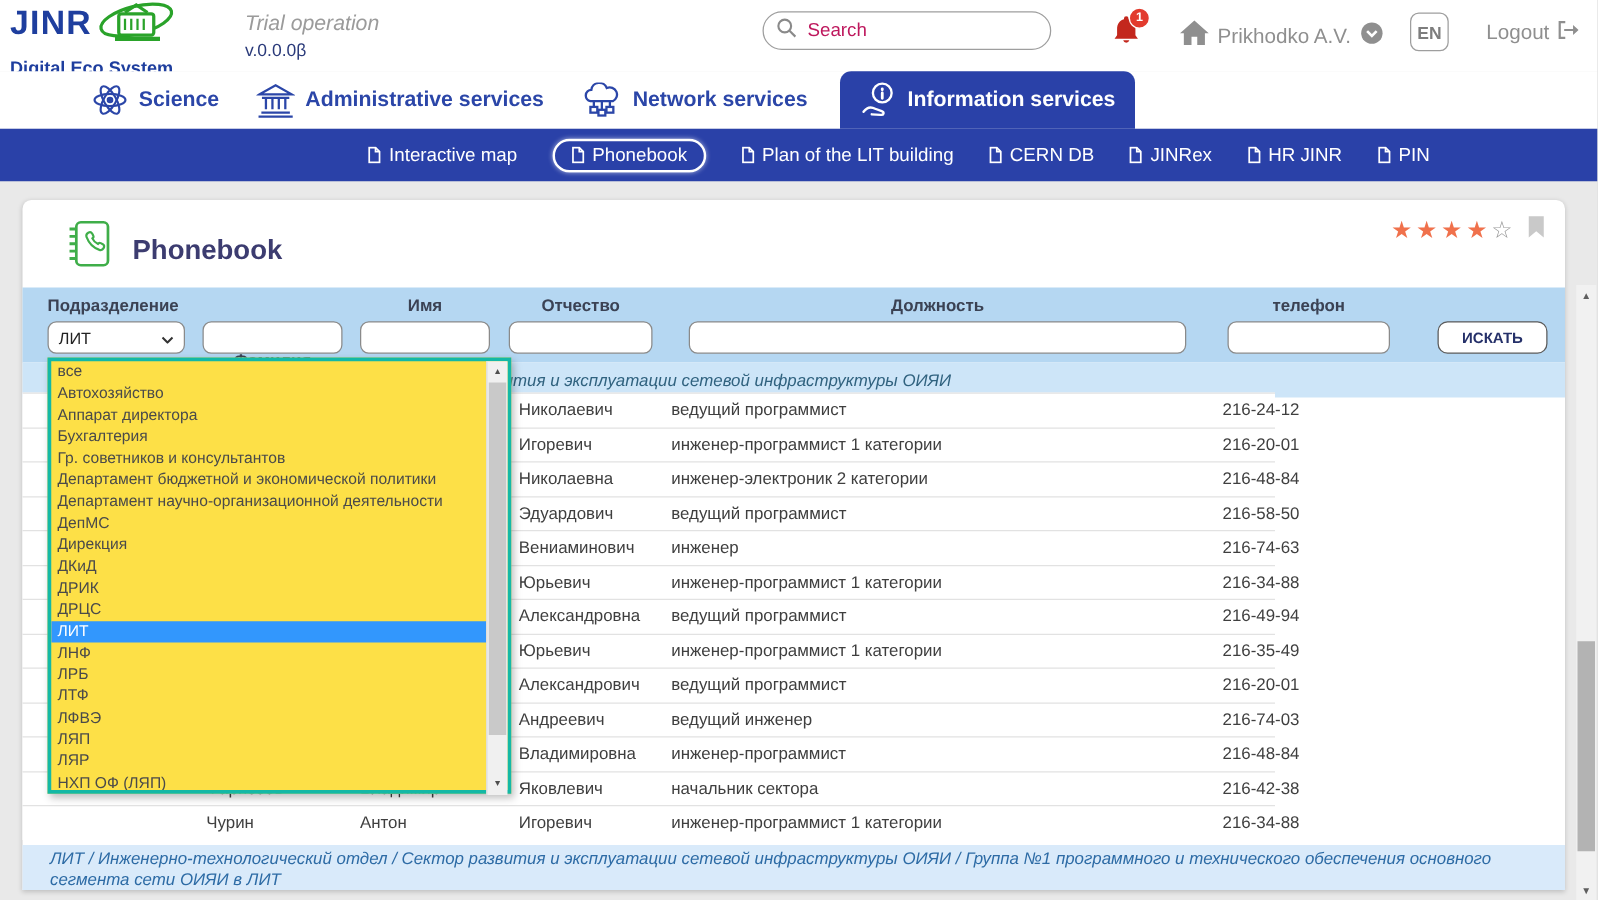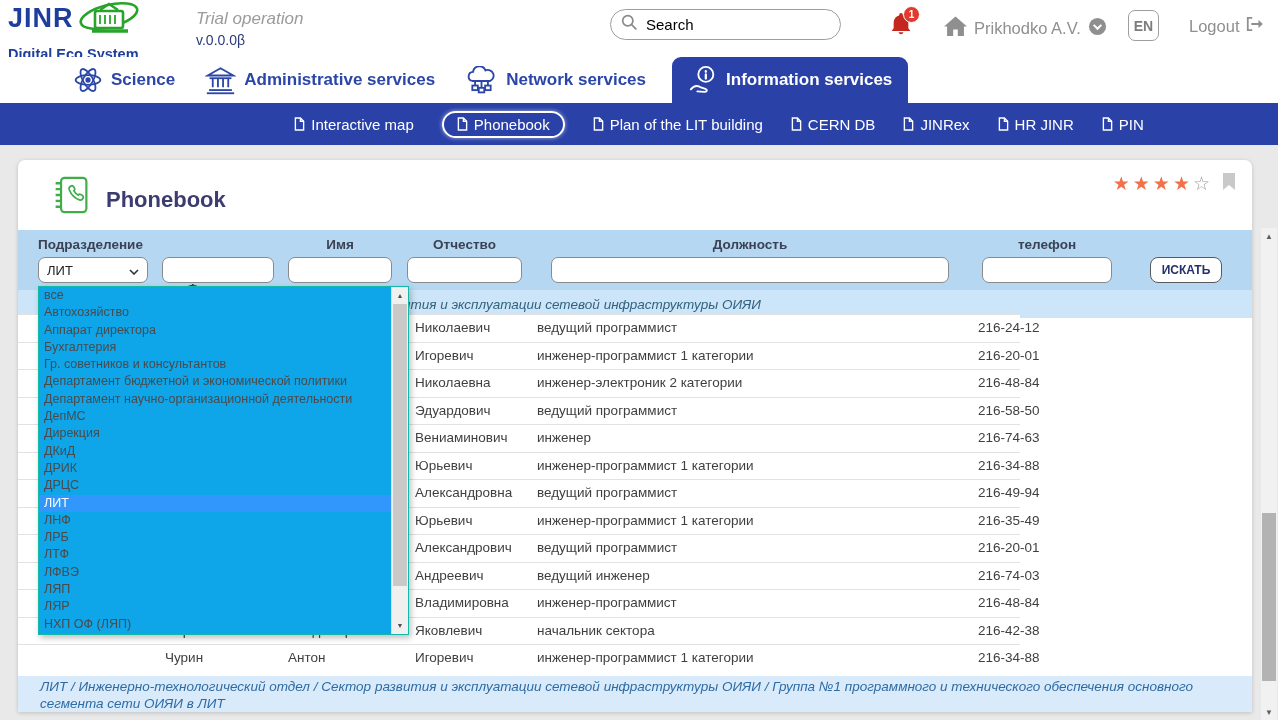--- a/index.html
+++ b/index.html
@@ -10,21 +10,21 @@
   .topbar { position:absolute; left:0; top:0; width:1278px; height:57px; background:#fff; }
   .logo { position:absolute; left:8px; top:3px; cursor:pointer; }
   .logo-row { display:flex; align-items:flex-start; }
   .logo-jinr { font-size:27px; font-weight:bold; color:#1e3e9e; letter-spacing:1px; line-height:30px; }
   .logo-art { margin-left:2px; margin-top:-2px; }
   .logo-sub { font-size:14.5px; font-weight:bold; color:#1e3e9e; margin-top:1px; }
   .trial { position:absolute; left:196px; top:9px; }
   .trial-1 { font-style:italic; font-size:17px; color:#9b9b9b; }
   .trial-2 { font-size:14px; font-weight:normal; color:#2a3a7a; margin-top:3px; }
   .search { position:absolute; left:610px; top:9px; width:231px; height:31px; border:1.5px solid #9e9e9e; border-radius:16px; display:flex; align-items:center; padding-left:10px; background:#fff; cursor:text; }
-  .search .ph { margin-left:8px; font-size:15px; color:#000000; }
+  .search .ph { margin-left:8px; font-size:15px; color:#be185d; }
   .bell { position:absolute; left:890px; top:12px; cursor:pointer; }
   .badge { position:absolute; left:903px; top:6px; width:17px; height:17px; border-radius:50%; background:#e23b2e; border:1.5px solid #fff; color:#fff; font-size:10px; font-weight:bold; display:flex; align-items:center; justify-content:center; }
   .homebtn { position:absolute; left:943px; top:15px; cursor:pointer; }
   .user { position:absolute; left:974px; top:17px; display:flex; align-items:center; gap:7px; cursor:pointer; }
   .user span { font-size:16.5px; color:#8f8f8f; }
   .lang { position:absolute; left:1128px; top:10px; width:31px; height:31px; border:1.5px solid #9e9e9e; border-radius:7px; display:flex; align-items:center; justify-content:center; font-size:14px; font-weight:bold; color:#7d7d7d; cursor:pointer; }
   .logout { position:absolute; left:1189px; top:16px; display:flex; align-items:center; gap:6px; cursor:pointer; }
   .logout span { font-size:16.5px; color:#8f8f8f; }
 
   
@@ -47,37 +47,37 @@
   .star.filled { color:#f0714c; }
   .star.empty { color:#9a9a9a; }
   .bookmark { margin-left:9px; }
 
   
   .filters { position:absolute; left:0; top:70px; width:1234px; height:60px; background:#b5d7f2; }
   .flabel { position:absolute; top:7px; font-size:13.5px; font-weight:bold; color:#3b4254; text-align:center; }
   .fctl { position:absolute; top:27px; height:26px; background:#fff; border:1px solid #8a8a8a; border-radius:7px; font-size:13px; color:#222; }
   .select { display:flex; align-items:center; justify-content:space-between; padding:0 8px; cursor:pointer; }
   .finput { padding:0 7px; outline:none; }
-  .searchbtn { position:absolute; left:1132px; top:27px; width:72px; height:26px; background:#fff; border:1.5px solid #5a5a5a; border-radius:8px; font-size:12px; font-weight:bold; color:#253069; cursor:pointer; font-family:inherit; }
+  .searchbtn { position:absolute; left:1132px; top:27px; width:88px; height:26px; background:#fff; border:1.5px solid #5a5a5a; border-radius:8px; font-size:12px; font-weight:bold; color:#253069; cursor:pointer; font-family:inherit; }
 
   
   .grouphead { position:absolute; left:0; top:130px; width:1234px; height:28px; background:#cde5f8; font-style:italic; font-size:13.5px; color:#30627f; display:flex; align-items:center; padding-left:22px; }
   .rows { position:absolute; left:0; top:154px; width:1002px; }
   .trow { position:relative; height:27.5px; border-top:1px solid #e2e2e2; background:#fff; cursor:pointer; }
   .trow span { position:absolute; top:5px; font-size:13.5px; color:#3f3f3f; white-space:nowrap; }
   .c-last  { left:147px; }
   .c-first { left:270px; }
   .c-mid   { left:397px; }
   .c-pos   { left:519px; }
   .c-phone { left:960px; }
   .tfoot { position:absolute; left:0; top:516px; width:1234px; height:36px; background:#d9eafa; font-style:italic; font-size:13.5px; color:#2d6ba5; line-height:17px; padding:2px 30px 0 22px; }
   .tfoot .inner { width:1170px; }
 
   
-  .dropdown { position:absolute; left:38px; top:286px; width:371px; height:349px; background:#0ea5e9; border:1px solid #14b8a6; z-index:30; box-shadow:2px 3px 6px rgba(0,0,0,.25); }
+  .dropdown { position:absolute; left:38px; top:286px; width:371px; height:349px; background:#fde047; border:3px solid #14b8a6; z-index:30; box-shadow:2px 3px 6px rgba(0,0,0,.25); }
   .opts { position:absolute; left:0; top:0; right:17px; bottom:0; overflow:hidden; }
   .opt { height:17.3px; line-height:17.3px; font-size:12.5px; color:#4a4a4a; padding-left:5px; white-space:nowrap; overflow:hidden; cursor:pointer; }
   .opt.sel { background:#3297fd; color:#fff; }
   .dd-scroll { position:absolute; right:0; top:0; width:17px; height:347px; background:#f0f0f0; border-left:1px solid #dcdcdc; }
   .dd-arrow { position:absolute; left:0; width:16px; height:17px; display:flex; align-items:center; justify-content:center; font-size:7px; color:#4f4f4f; cursor:pointer; }
   .dd-up { top:0; } .dd-down { bottom:0; }
   .dd-thumb { position:absolute; left:1px; top:17px; width:14px; height:282px; background:#c9c9c9; cursor:grab; }
 
   
   .pagescroll { position:absolute; left:1261px; top:228px; width:16px; height:492px; background:#f1f1f1; }

